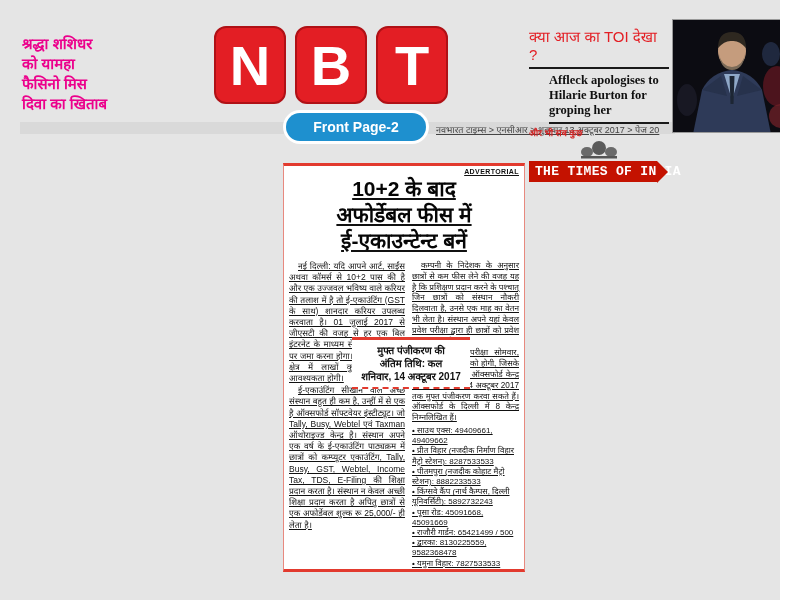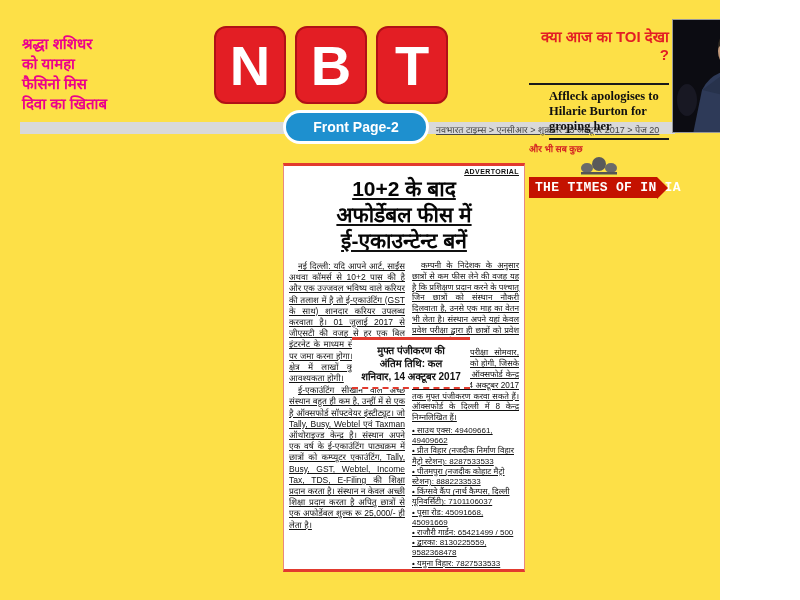--- a/index.html
+++ b/index.html
@@ -1,39 +1,39 @@
 <!DOCTYPE html>
 <html><head>
 <meta charset="utf-8">
 <style>
   * { margin:0; padding:0; box-sizing:border-box; }
   html,body { background:#fff; }
   #page {
-    position:relative; width:720px; height:600px; background:#fde047; overflow:hidden;
+    position:relative; width:780px; height:600px; background:#e5e5e5; overflow:hidden;
     font-family:"Liberation Sans","DejaVu Sans",sans-serif; color:#111;
   }
 
   
   .side-headline { position:absolute; left:22px; top:34px; font-size:15px; line-height:20px;
     font-weight:bold; color:#ec008c; }
   .nbt-logo { position:absolute; left:214px; top:26px; display:flex; gap:9px; }
   .nbt-tile { width:72px; height:78px; background:#e31e24; border:2px solid #b01116;
     border-radius:12px; display:flex; align-items:center; justify-content:center;
     color:#fff; font-weight:bold; font-size:56px; font-family:"Liberation Sans",sans-serif; }
   .gray-bar { position:absolute; left:20px; top:122px; width:655px; height:12px; background:#d9d9d9; }
   .page-tab { position:absolute; left:286px; top:113px; width:140px; height:28px;
     background:#1e90cf; border-radius:14px; box-shadow:0 0 0 3px #fff;
     display:flex; align-items:center; justify-content:center;
     color:#fff; font-weight:bold; font-size:14px; }
   .breadcrumb { position:absolute; left:436px; top:123px; font-size:9px; color:#444; white-space:nowrap;text-decoration:underline; }
 
   
   .toi-promo { position:absolute; left:529px; top:26px; width:140px; }
-  .toi-heading { color:#e31e24; font-weight:bold; font-size:15px; padding-bottom:20px;
-    border-bottom:2px solid #1a1a1a;text-align:right; }
+  .toi-heading { color:#e31e24; font-weight:normal; font-size:15px; padding-bottom:4px;
+    border-bottom:2px solid #1a1a1a; }
   .toi-story { font-family:"Liberation Serif","DejaVu Serif",serif; font-weight:bold;
     font-size:12.5px; line-height:15px; color:#101010; padding:4px 0 4px;
     border-bottom:2px solid #1a1a1a;margin-left:20px; }
   .toi-tagline { color:#d42222; font-size:9px; font-weight:bold; padding:2px 0 1px; }
   .toi-crest { text-align:center; height:20px; }
   .toi-banner { position:relative; margin-top:1px; background:#c41200; color:#fff;
     font-family:Liberation Mono, monospace; font-weight:bold; font-size:13px;
     letter-spacing:.3px; padding:3px 4px 3px 6px; width:128px; white-space:nowrap; }
   .toi-banner::after { content:""; position:absolute; right:-11px; top:0;
     border-top:11px solid transparent; border-bottom:11px solid transparent;
@@ -132,21 +132,21 @@
         <p>नई दिल्ली: यदि आपने आर्ट, साईंस अथवा कॉमर्स से 10+2 पास की है और एक उज्जवल भविष्य वाले करियर की तलाश में है तो ई-एकाउंटिंग (GST के साथ) शानदार करियर उपलब्ध करवाता है। 01 जुलाई 2017 से जीएसटी की वजह से हर एक बिल इंटरनेट के माध्यम से GST के पोर्टल पर जमा करना होगा। इस वजह से इस क्षेत्र में लाखों कुशल लोगों की आवश्यकता होगी।</p>
         <p>ई-एकाउंटिंग सीखाने वाले अच्छे संस्थान बहुत ही कम है, उन्हीं में से एक है ऑक्सफोर्ड सॉफ्टवेयर इंस्टीट्यूट। जो Tally, Busy, Webtel एवं Taxman ऑथोराइज्ड केन्द्र है। संस्थान अपने एक वर्ष के ई-एकाउंटिंग पाठ्यक्रम में छात्रों को कम्प्यूटर एकाउंटिंग, Tally, Busy, GST, Webtel, Income Tax, TDS, E-Filing की शिक्षा प्रदान करता है। संस्थान न केवल अच्छी शिक्षा प्रदान करता है अपितु छात्रों से एक अफोर्डेबल शुल्क रू 25,000/- ही लेता है।</p>
       </div>
       <div class="col-right">
         <p>कम्पनी के निदेशक के अनुसार छात्रों से कम फीस लेने की वजह यह है कि प्रशिक्षण प्रदान करने के पश्चात् जिन छात्रों को संस्थान नौकरी दिलवाता है, उनसे एक माह का वेतन भी लेता है। संस्थान अपने यहां केवल प्रवेश परीक्षा द्वारा ही छात्रों को प्रवेश प्रदान करता है।</p>
         <p>आगामी प्रवेश परीक्षा सोमवार, 16 अक्टूबर 2017 को होगी, जिसके लिये छात्र नजदीकी ऑक्सफोर्ड केन्द्र पर कल शनिवार, 14 अक्टूबर 2017 तक मुफ्त पंजीकरण करवा सकते हैं। ऑक्सफोर्ड के दिल्ली में 8 केन्द्र निम्नलिखित हैं।</p>
         <ul class="centers">
           <li>साउथ एक्स: 49409661, 49409662</li>
           <li>प्रीत विहार (नजदीक निर्माण विहार मैट्रो स्टेशन): 8287533533</li>
           <li>पीतमपुरा (नजदीक कोहाट मैट्रो स्टेशन): 8882233533</li>
-          <li>किंग्सवे कैंप (नार्थ कैम्पस, दिल्ली यूनिवर्सिटी): 7101106037</li>
+          <li>किंग्सवे कैंप (नार्थ कैम्पस, दिल्ली यूनिवर्सिटी): 5892732243</li>
           <li>पूसा रोड: 45091668, 45091669</li>
           <li>राजौरी गार्डन: 65421499 / 500</li>
           <li>द्वारका: 8130225559, 9582368478</li>
           <li>यमुना विहार: 7827533533</li>
         </ul>
         <div class="website">www.oxfordinstitute.in</div>
       </div>
     </div>
 
     <div class="deadline-box">

